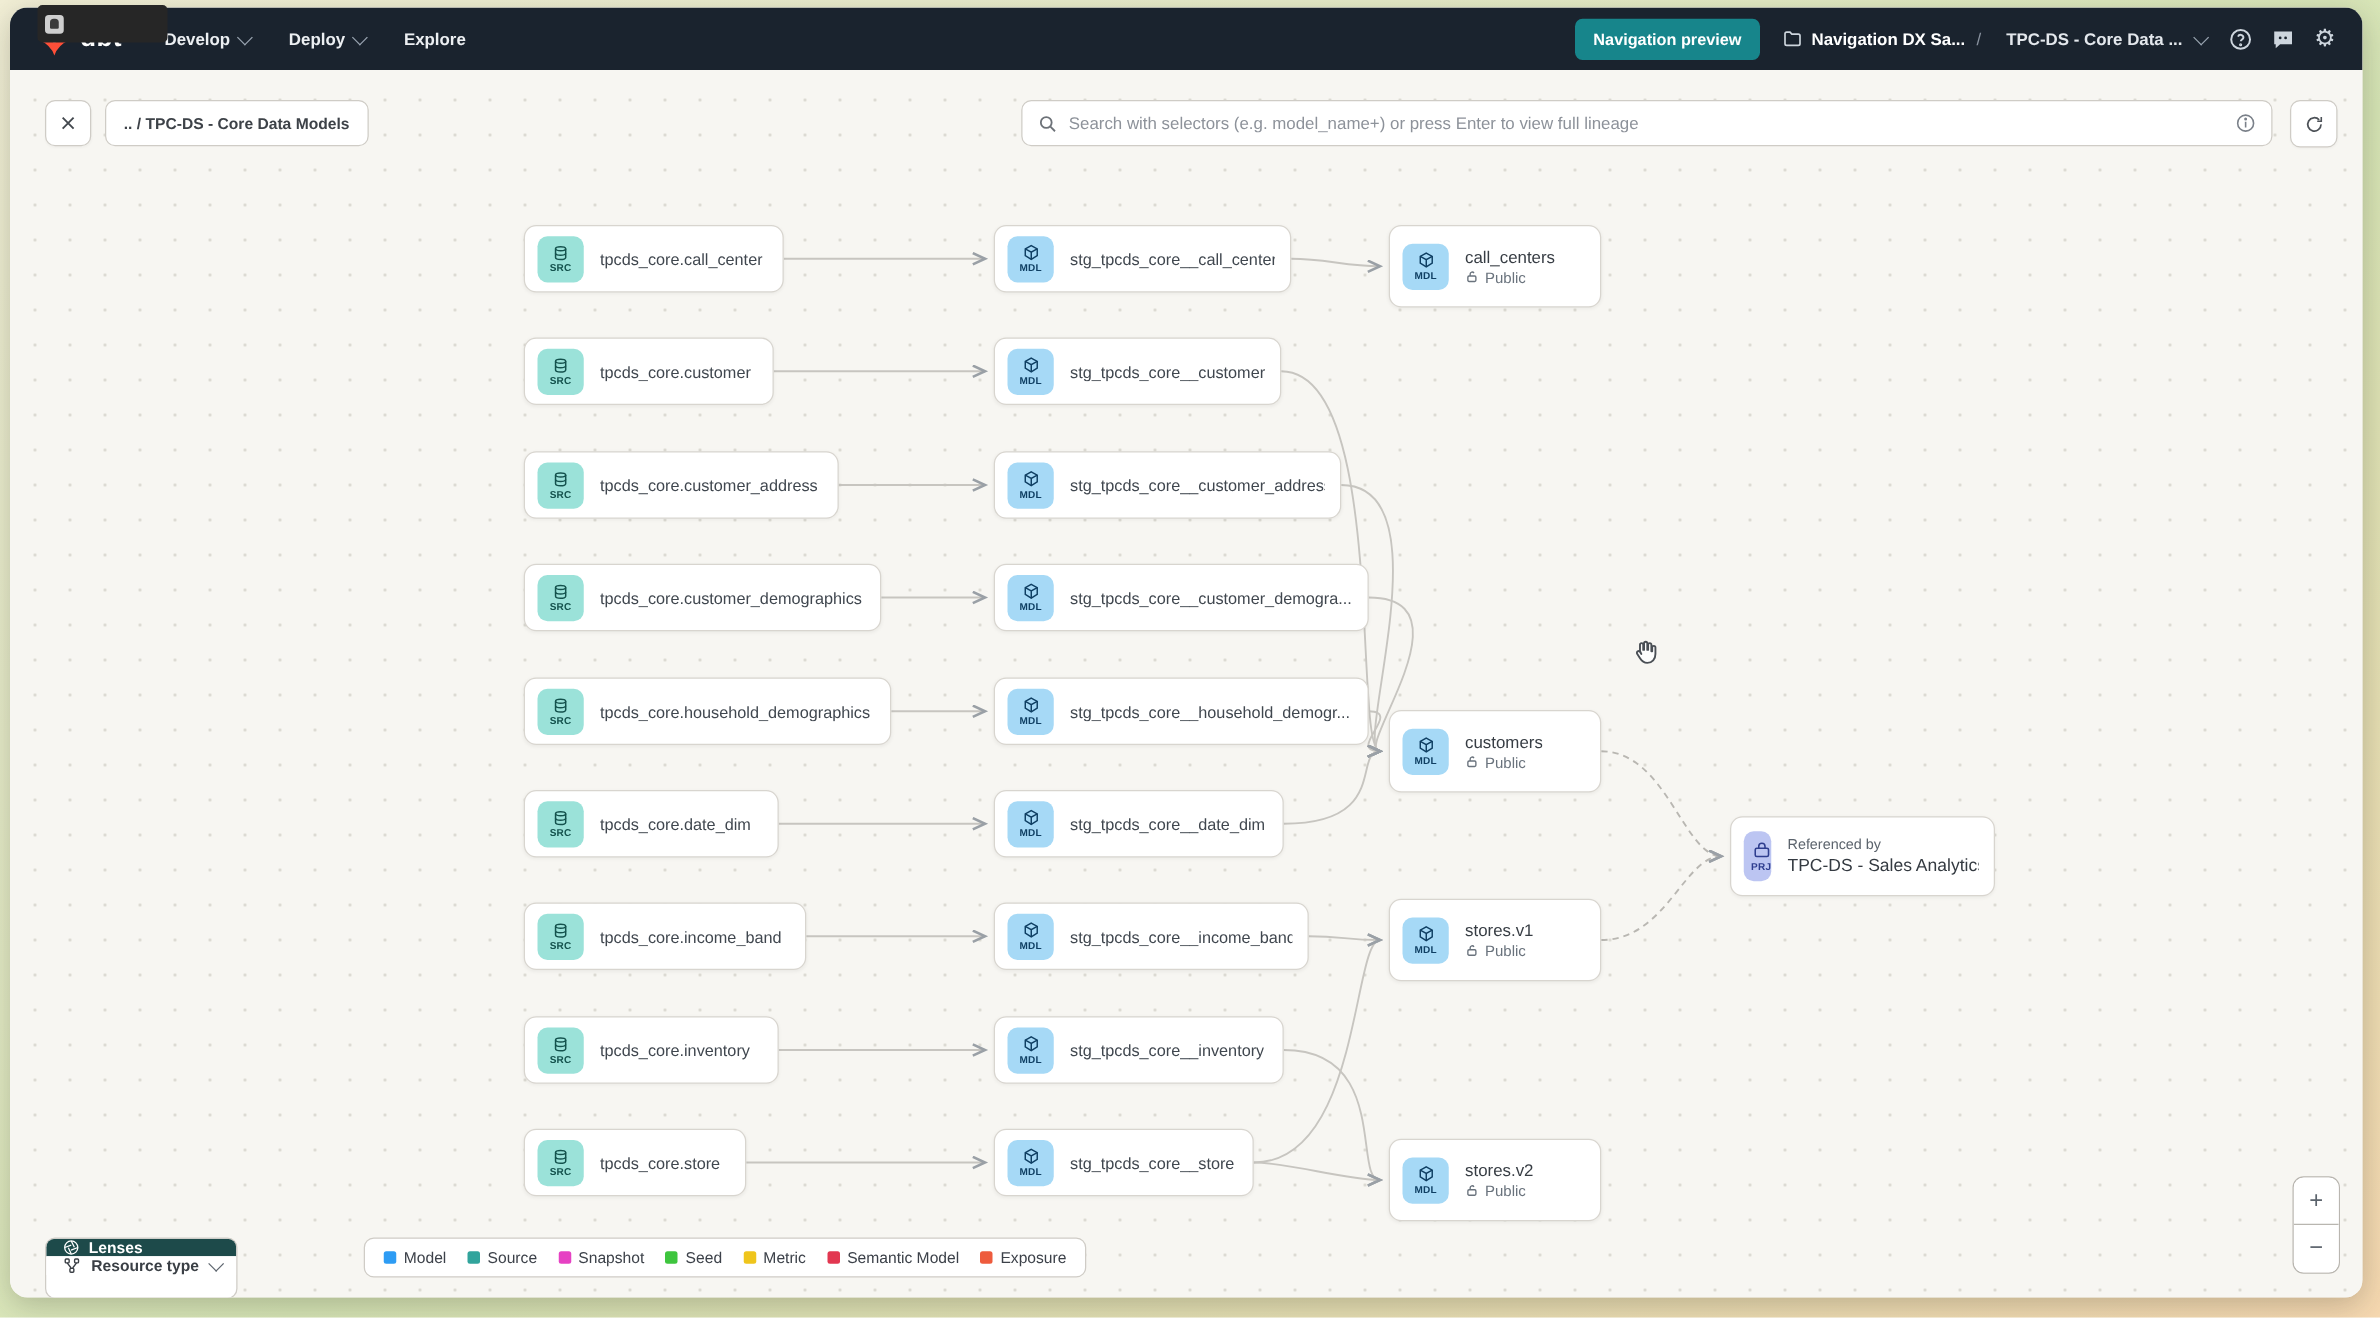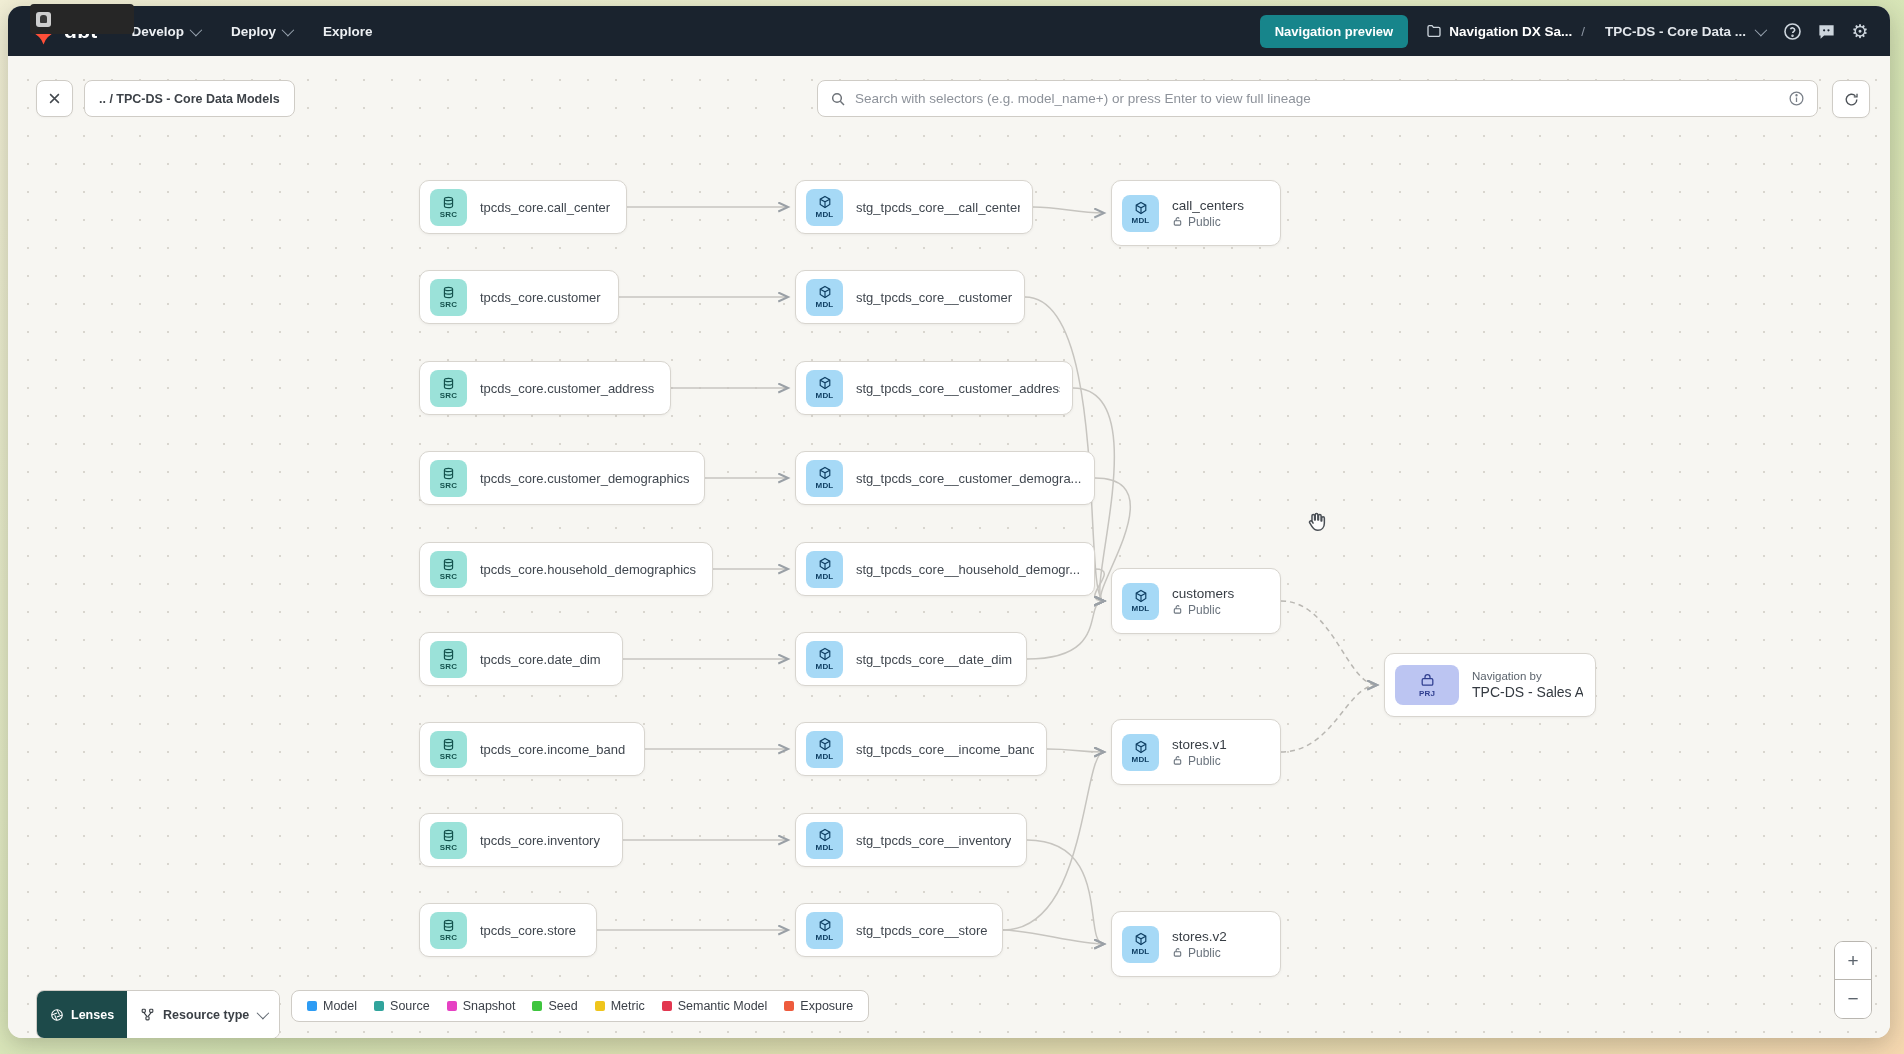--- a/index.html
+++ b/index.html
@@ -67,33 +67,33 @@
   
   .node { position:absolute; background:#fff; border:1px solid #d8d5cf; border-radius:10px;
     display:flex; align-items:center; gap:13px; padding:0 12px 0 10px; z-index:2;
     box-shadow:0 1px 3px rgba(0,0,0,.05); cursor:pointer; height:54px; }
   .node.two-line { height:66px; }
   .nicon { width:37px; height:37px; border-radius:8px; display:flex; flex-direction:column;
     align-items:center; justify-content:center; gap:1px; flex:none; }
   .nicon .tag { font-size:8px; font-weight:bold; letter-spacing:.2px; }
   .nicon.src { background:#9be2d9; color:#14524d; }
   .nicon.mdl { background:#a6d9f6; color:#0f3f63; }
-  .nicon.prj { background:#bcc5f2; color:#2f3e8f; width:64px; height:40px; }
+  .nicon.prj { background:#bcc5f2; color:#2f3e8f; width:22px; height:40px;align-items:flex-end; }
   .nlabel { font-size:13px; color:#40474f; white-space:nowrap; overflow:hidden; }
   .nbody { display:flex; flex-direction:column; gap:2px; overflow:hidden; }
   .ntitle { font-size:13.5px; color:#373d44; white-space:nowrap; }
   .naccess { font-size:12px; color:#6a737d; display:flex; align-items:center; gap:5px; }
   .eyebrow { font-size:11.5px; color:#5c646d; }
   .prj-title { font-size:14px; color:#343a41; white-space:nowrap; }
 
   .cursor-hand { position:absolute; z-index:8; }
 
   
   .lens-group { position:absolute; left:28px; top:934px; height:49px; display:flex; z-index:5;
-    border:1px solid #cfccc6; border-radius:8px; overflow:hidden; background:#fff; }
+    border:1px solid #cfccc6; border-radius:8px; overflow:hidden; background:#fff;flex-direction:column; }
   .lenses-btn { background:#1d4a4a; color:#fff; display:flex; align-items:center; gap:7px;
     padding:0 13px; font-size:12.5px; font-weight:bold; cursor:pointer; }
   .resource-btn { background:#fff; color:#3a3f45; display:flex; align-items:center; gap:8px;
     padding:0 13px; font-size:12.5px; font-weight:bold; cursor:pointer; }
   .resource-btn .chev { border-color:#5c646d; }
   .legend-pill { position:absolute; left:283px; top:934px; height:32px; background:#fff;
     border:1px solid #cfccc6; border-radius:8px; display:flex; align-items:center;
     padding:0 15px; gap:17px; z-index:5; }
   .legend-item { display:flex; align-items:center; gap:6px; font-size:12.5px; font-weight:normal; color:#3c4149; }
   .legend-sq { width:10px; height:10px; border-radius:2px; flex:none; }
@@ -500,21 +500,21 @@
         </div>
         <div class="node two-line" style="left:1376px; top:597px; width:212px; height:64px">
    <span class="nicon prj">
             <svg width="15" height="15" viewBox="0 0 24 24" fill="none" stroke="currentColor" stroke-width="2">
               <rect x="3.5" y="9" width="17" height="10.5" rx="2"></rect>
               <path d="M8 9V6.5a4 4 0 018 0V9"></path>
             </svg>
             <span class="tag">PRJ</span>
           </span>
    <span class="nbody">
-            <span class="eyebrow">Navigation by</span>
+            <span class="eyebrow">Referenced by</span>
    <span class="prj-title">TPC-DS - Sales Analytics</span>
           </span>
         </div>
       </div>
 
     <svg class="cursor-hand" style="left:1295px; top:452px;" width="26" height="26" viewBox="0 0 24 24">
       <path d="M8.3 12V7.2c0-.7.5-1.2 1.2-1.2s1.2.5 1.2 1.2V11h.6V6.2c0-.7.5-1.2 1.2-1.2s1.2.5 1.2 1.2V11h.6V7.2c0-.7.5-1.2 1.2-1.2s1.2.5 1.2 1.2V12h.6V9.2c0-.7.5-1.2 1.2-1.2s1.2.5 1.2 1.2V14c0 3.9-2.4 6.6-6 6.6-2.6 0-4-1.2-5.5-3.6l-2-3.2c-.4-.6-.2-1.3.4-1.7.6-.4 1.3-.2 1.7.3l1 1.6z" fill="#fdfdfd" stroke="#4a4f55" stroke-width="1.4" stroke-linejoin="round"></path>
     </svg>
 
     <div class="lens-group">

